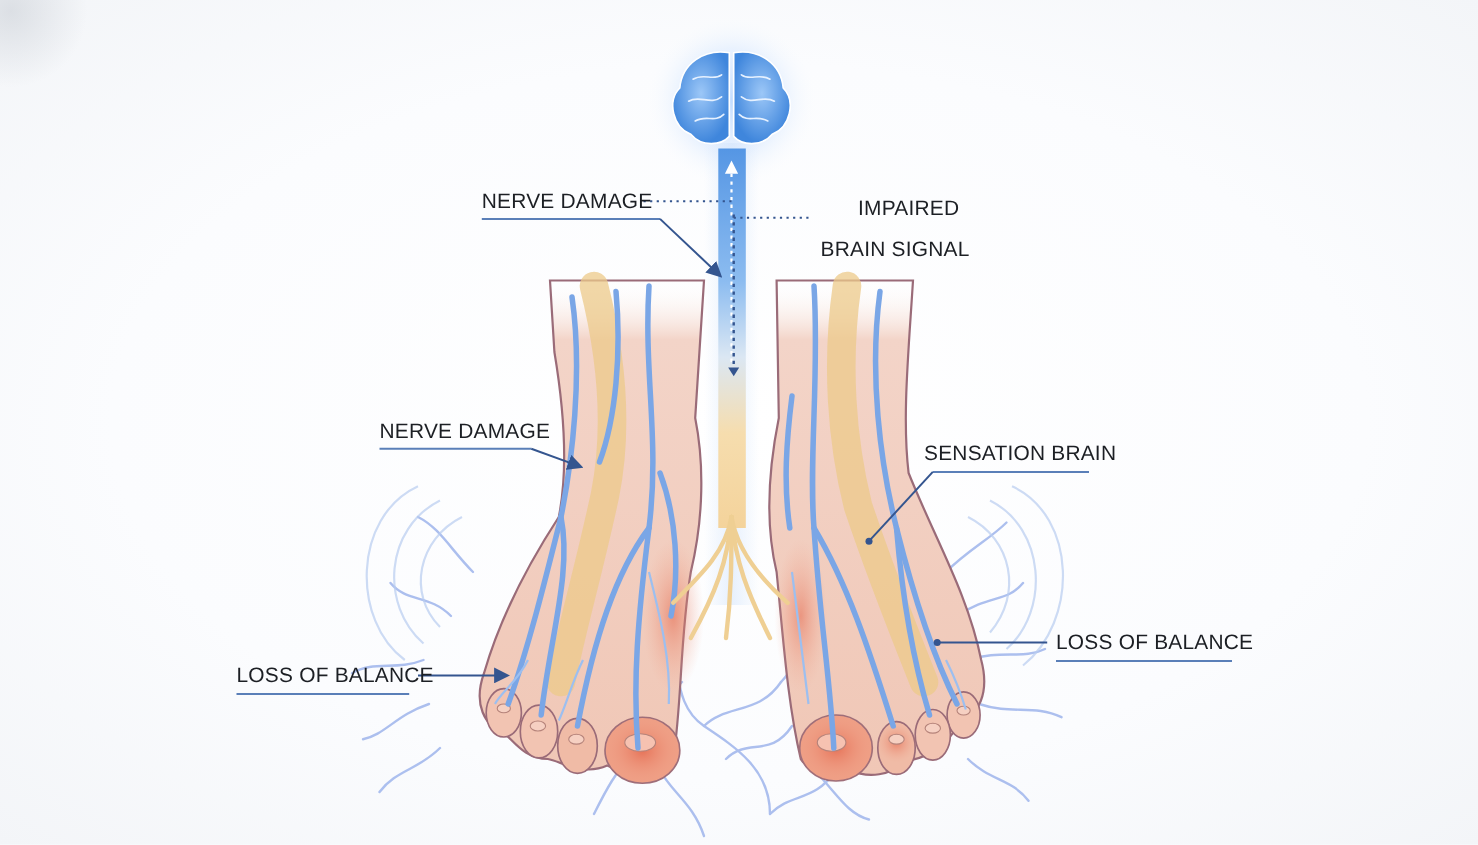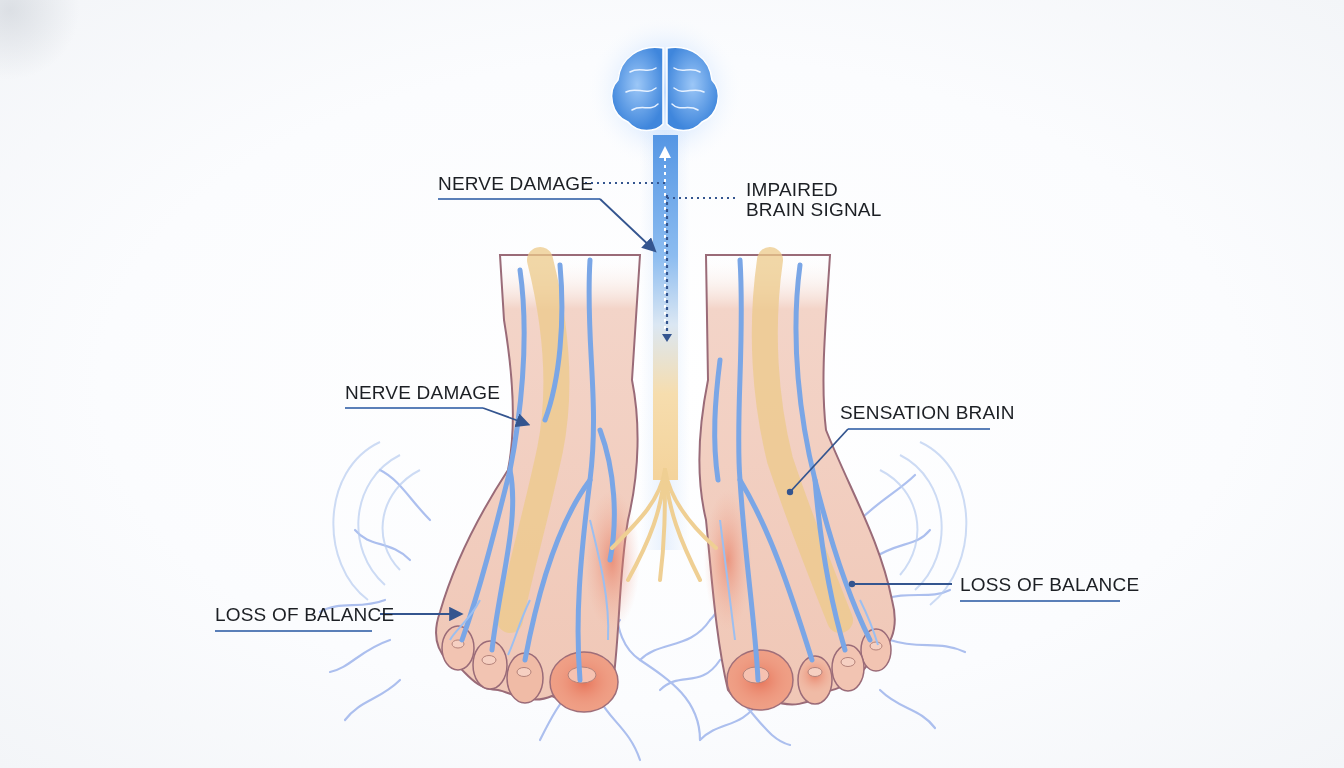--- a/index.html
+++ b/index.html
@@ -224,19 +224,19 @@
       <line x1="852" y1="584" x2="952" y2="584" stroke="#34558f"></line>
       <circle cx="852" cy="584" r="3.2" fill="#34558f" stroke="none"></circle>
       <line x1="960" y1="601" x2="1120" y2="601"></line>
 
       <line x1="380" y1="614" x2="460" y2="614" stroke="#34558f" marker-end="url(#arrowHead)"></line>
       <line x1="215" y1="631" x2="372" y2="631"></line>
     </g>
   </svg>
 
   <div class="label" style="left:438px; top:172px;">NERVE DAMAGE</div>
-  <div class="label" style="left:746px; top:178px;text-align:center;">IMPAIRED</div>
-  <div class="label" style="left:746px; top:198px;">BRAIN SIGNAL</div>
+  <div class="label" style="left:780px; top:178px;text-align:center;">IMPAIRED</div>
+  <div class="label" style="left:746px; top:216px;">BRAIN SIGNAL</div>
   <div class="label" style="left:345px; top:381px;">NERVE DAMAGE</div>
   <div class="label" style="left:840px; top:401px;">SENSATION BRAIN</div>
   <div class="label" style="left:960px; top:573px;">LOSS OF BALANCE</div>
   <div class="label" style="left:215px; top:603px;">LOSS OF BALANCE</div>
 </div>
 
 </body></html>

